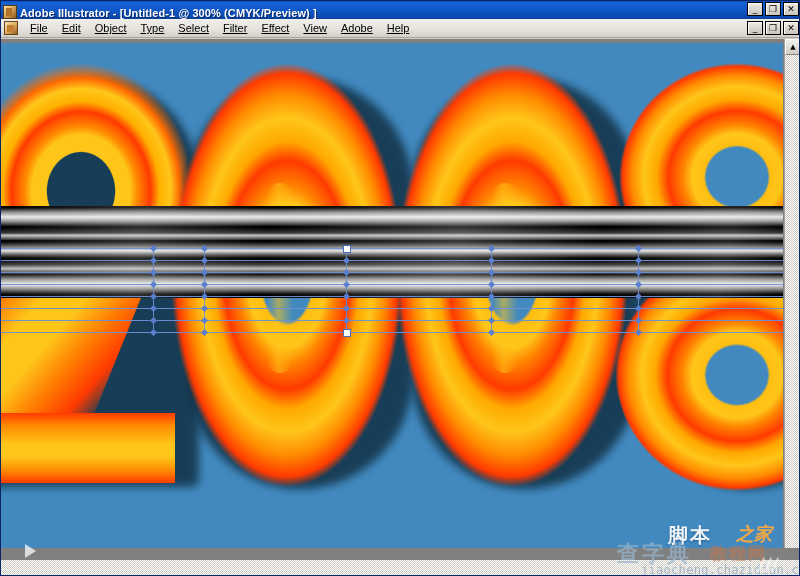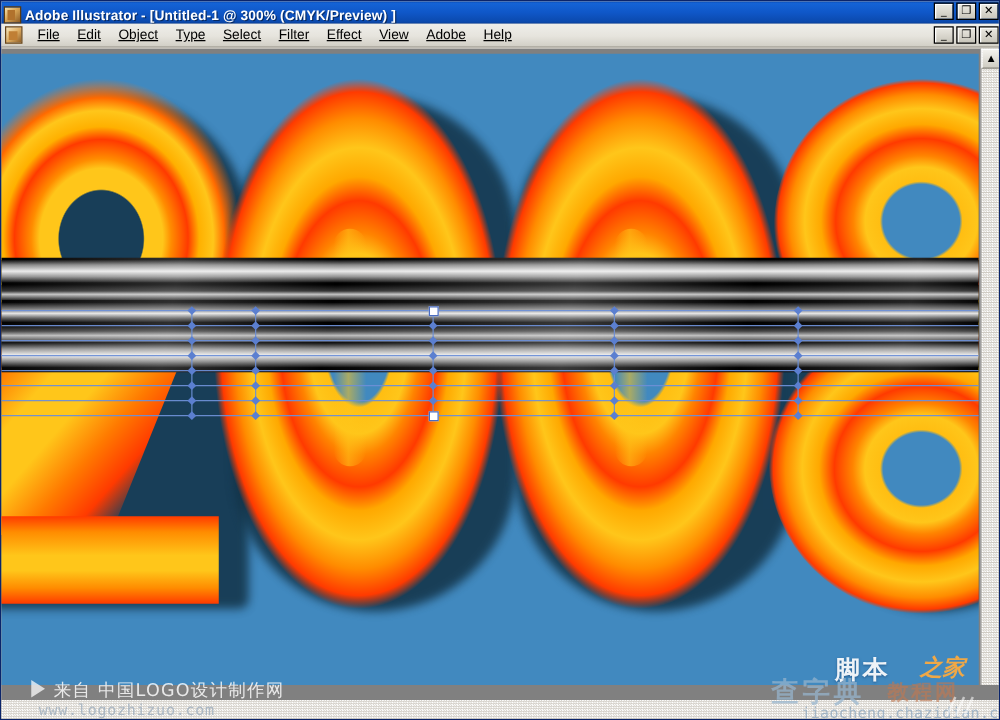--- a/index.html
+++ b/index.html
@@ -470,24 +470,20 @@
 
     <div class="vscroll">
       <div class="sbtn" style="left:0;top:0;">▲</div>
     </div>
 
     <div class="hscroll"></div>
   </div>
 
 
   <div class="wm-play"></div>
-  <div class="wm wm-cn">
-    <span>来自</span>&nbsp;<span>中国LOGO设计制作网</span>
-  </div>
-  <div class="wm wm-url">www.logozhizuo.com</div>
 
   <div class="wm wm-jb">脚本</div>
   <div class="wm wm-jb2">之家</div>
   <div class="wm wm-cz">查字典</div>
   <div class="wm wm-cz2">教程网</div>
   <div class="wm wm-czurl">jiaocheng.chazidian.com</div>
   <div class="wm-slash">
     <i style="left:2px;"></i>
       <i style="left:9px;"></i>
       <i style="left:16px;"></i>

